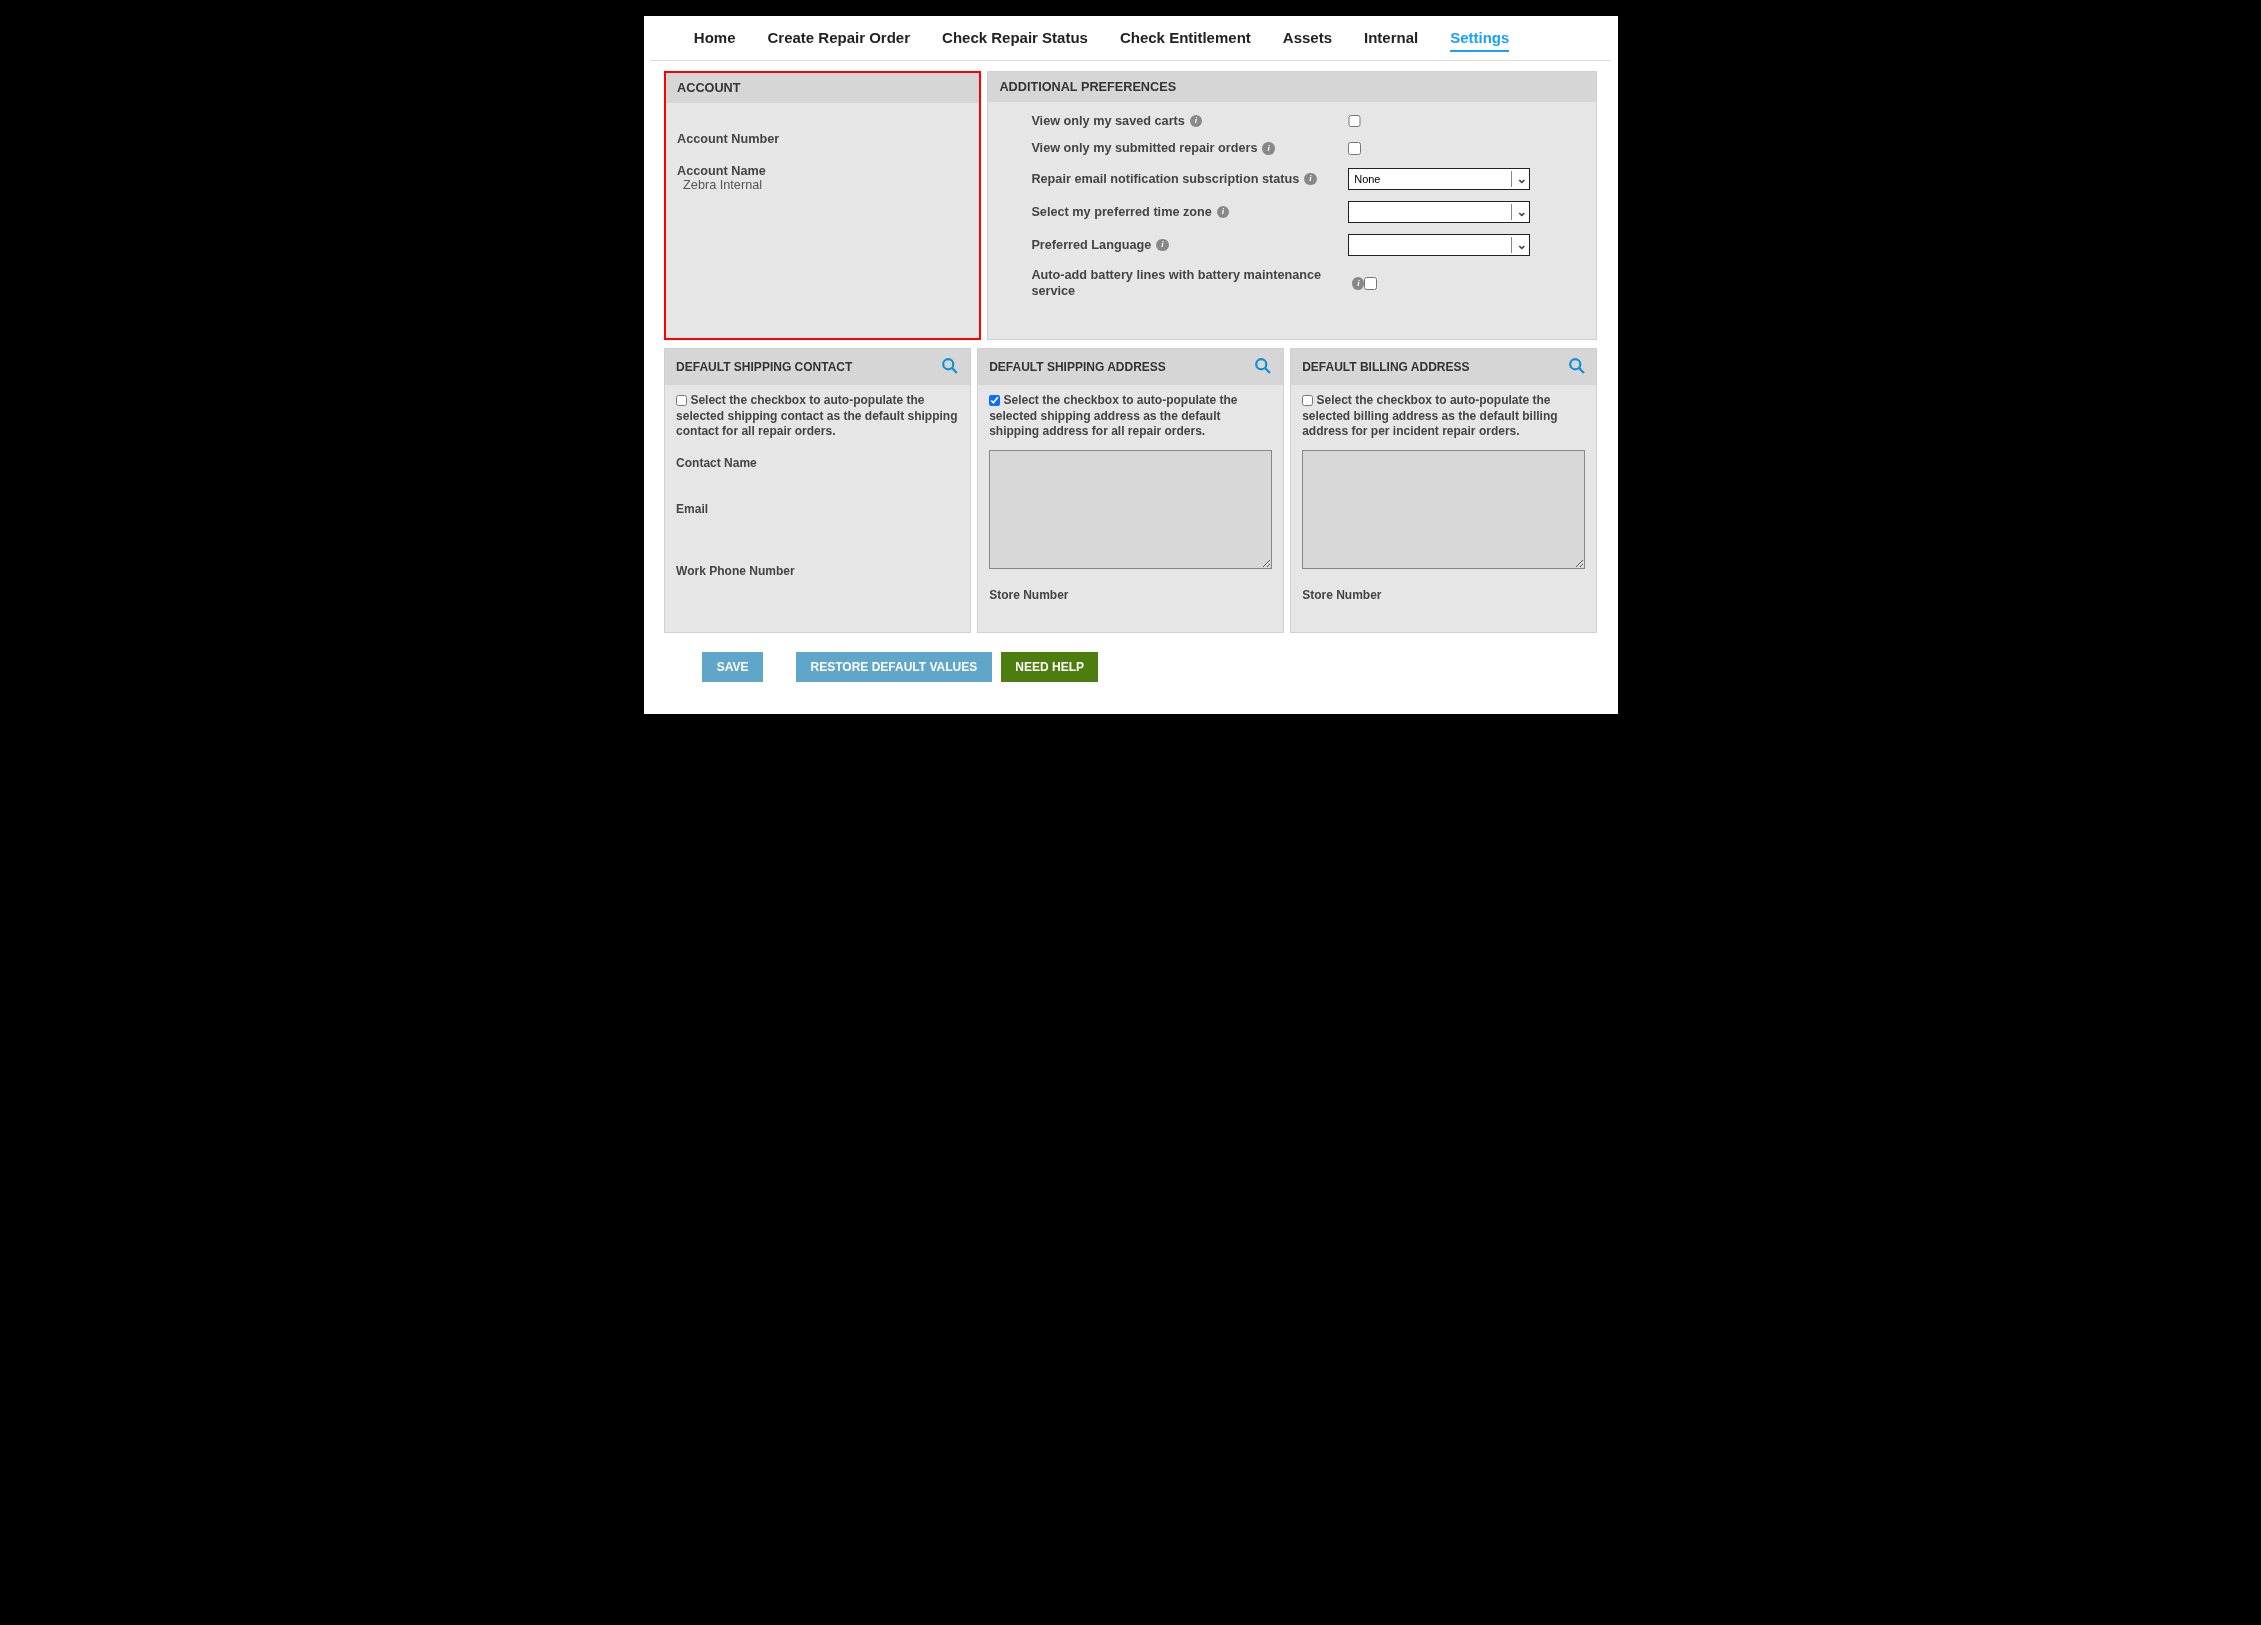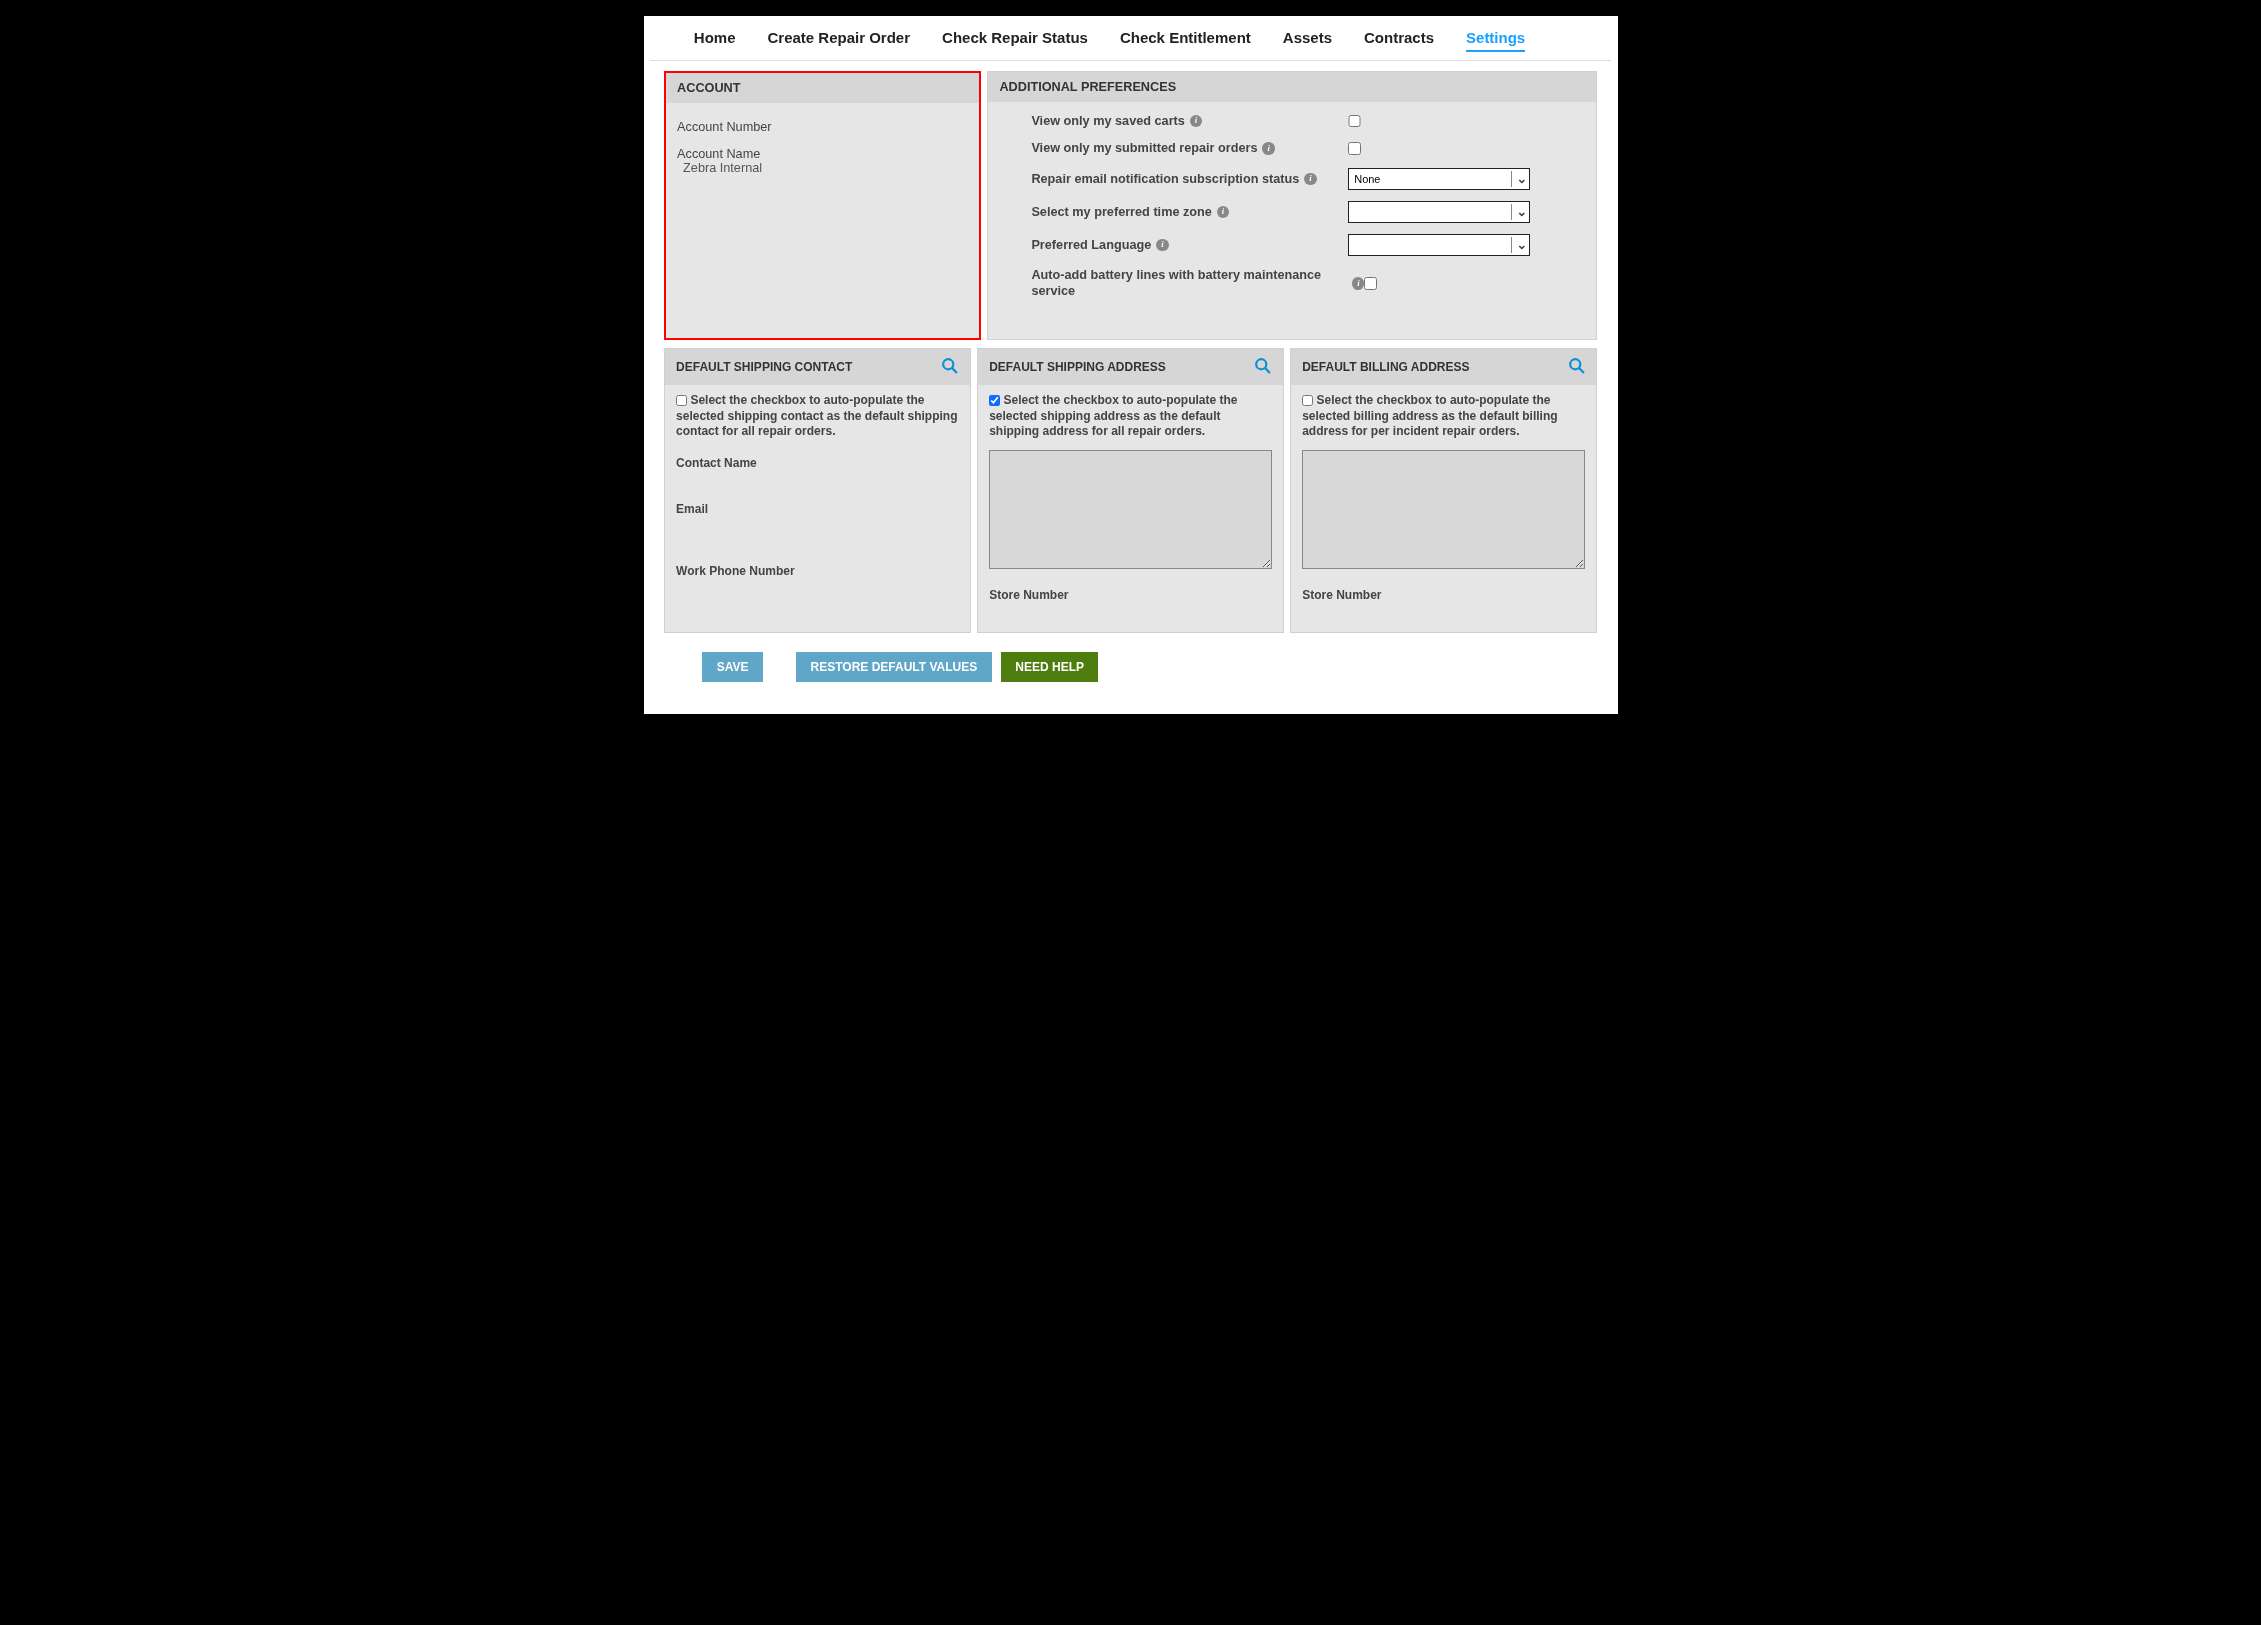--- a/index.html
+++ b/index.html
@@ -7,21 +7,21 @@
   .window { background: #fff; width: 974px; margin: 0 auto; padding: 6.3px 6.3px 32px 6.3px; }
   .nav { display: flex; gap: 32px; padding: 6.3px 44px 8px 44px; border-bottom: 0.8px solid #ddd; }
   .nav-item { font-size: 15px; font-weight: bold; color: #222; cursor: pointer; padding-bottom: 4.8px; }
   .nav-item.active { color: #18a1ff; border-bottom: 2.4px solid #18a1ff; }
   .content { padding: 9.5px 14.3px 0 14.3px; }
   .row1 { display: flex; gap: 6.3px; margin-bottom: 8px; }
   .panel { background: #e6e6e6; border: 0.8px solid #d0d0d0; }
   .panel-header { background: #d6d6d6; padding: 8px 11px; font-weight: bold; color: #333; font-size: 12.7px; display:flex; align-items:center; justify-content:space-between;text-align:right;}
   .panel-body { padding: 11px; color: #444; font-size: 12.7px; }
   .account { width: 317px; border: 2.4px solid #ff0000; min-height: 269px;}
-  .account .panel-body div.lbl{ font-weight:normal; color:#444; margin-top:6px;}
+  .account .panel-body div.lbl{ font-weight:bold; color:#444; margin-top:18px;}
   .account .panel-body div.val{ color:#555; margin-bottom:12.7px; margin-left:6px; font-weight:normal;}
   .prefs { flex:1; min-height: 269px; }
   .pref-row { display:flex; align-items:center; margin-bottom:11px;margin-left:32px; }
   .pref-label { flex:0 0 317px; font-weight:bold; color:#444; display:flex; align-items:center; gap:4.8px; line-height:1.3;}
   .info-icon { display:inline-flex; width:12.7px; height:12.7px; border-radius:50%; background:#888; color:#fff; font-size:8.7px; font-weight:bold; align-items:center; justify-content:center; font-style: italic; font-family: serif;}
   .chk { width:12.7px; height:12.7px; accent-color:#18a1ff;}
   .sel-wrap { position:relative; width:182px; }
   .sel { width:100%; height:22px; border:0.8px solid #222; background:#fff; padding:0 19px 0 4.8px; font-size:11px; appearance:none;}
   .sel-arrow { position:absolute; right:3.2px; top:3.2px; pointer-events:none; font-size:12.7px; font-weight:bold;}
   .sel-div { position:absolute; right:19px; top:3.2px; bottom:3.2px; width:0.8px; background:#888;}
@@ -42,21 +42,21 @@
 </head>
 <body>
 
 <div class="window">
   <div class="nav">
     <div class="nav-item">Home</div>
     <div class="nav-item">Create Repair Order</div>
     <div class="nav-item">Check Repair Status</div>
     <div class="nav-item">Check Entitlement</div>
     <div class="nav-item">Assets</div>
-    <div class="nav-item">Contracts</div>
+    <div class="nav-item">Internal</div>
     <div class="nav-item active">Settings</div>
   </div>
 
   <div class="content">
     <div class="row1">
 
       <div class="panel account">
         <div class="panel-header">ACCOUNT</div>
         <div class="panel-body">
           <div class="lbl">Account Number</div>

